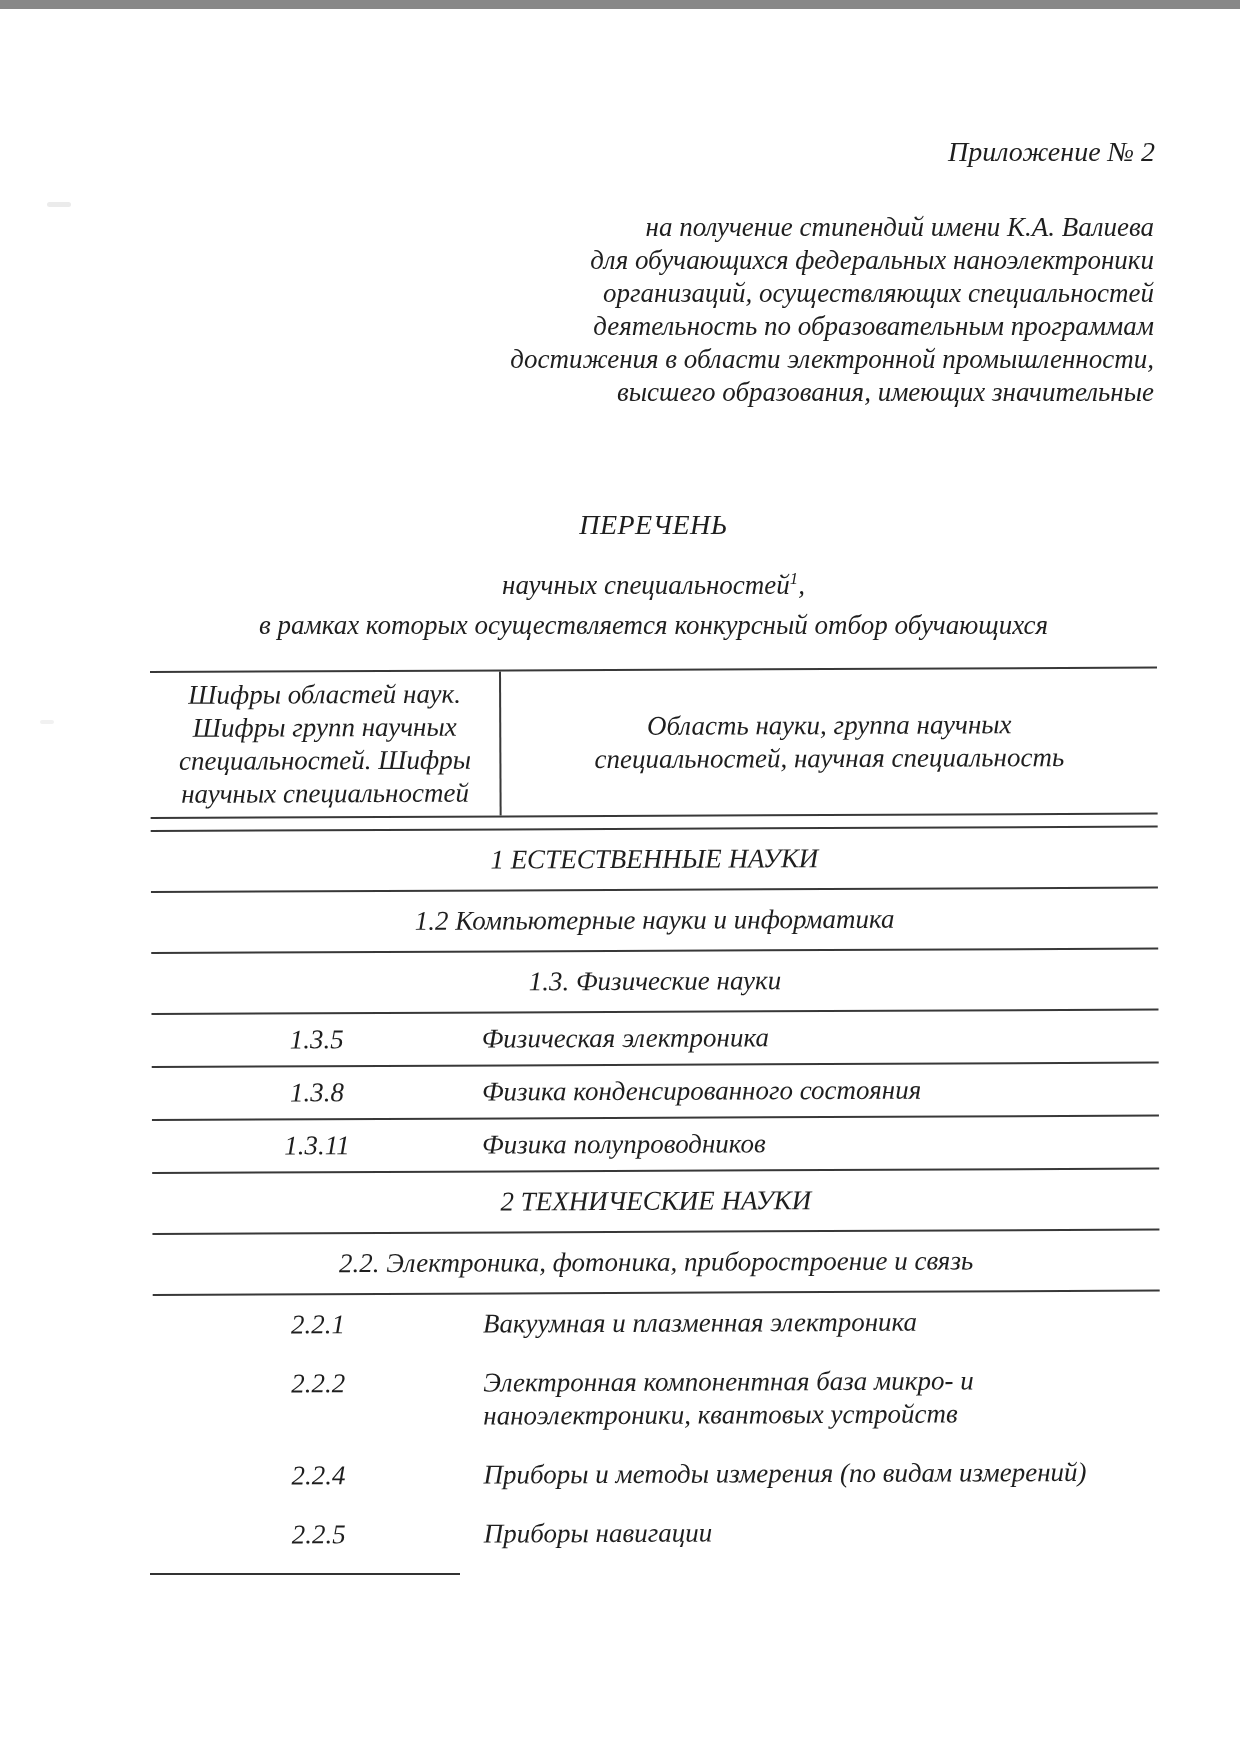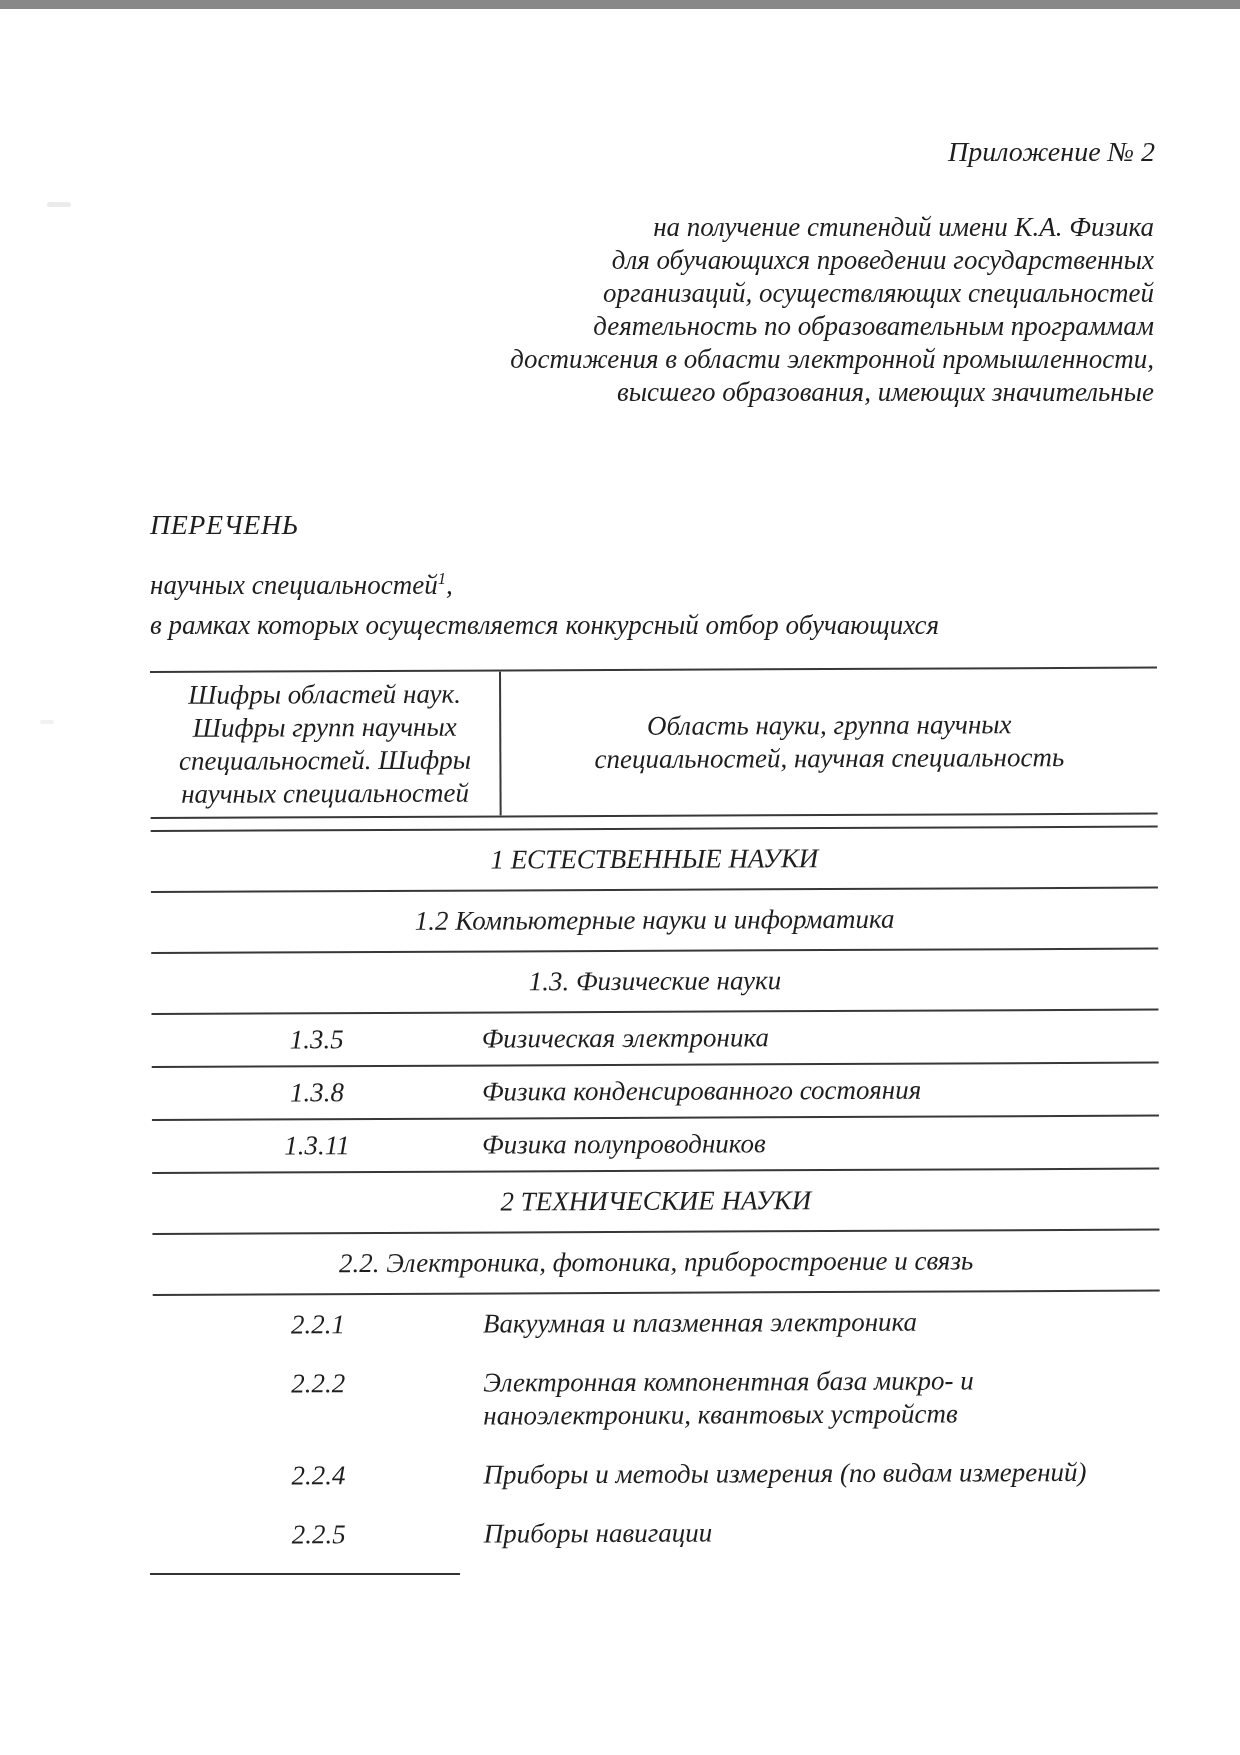--- a/index.html
+++ b/index.html
@@ -15,21 +15,21 @@
   }
   .annex {
     position:absolute; top:126px; right:85px;
     font-size:28px; line-height:34px; white-space:nowrap;
   }
   .addressee {
     position:absolute; top:202px; right:86px;
     text-align:right; font-size:27px; line-height:33px;
   }
   .addressee div { white-space:nowrap; }
-  .centerband { position:absolute; left:150px; width:1007px; text-align:left; }
+  .centerband { position:absolute; left:150px; width:1007px; text-align:center; }
   .list-title { top:500px; font-size:28px; letter-spacing:0.5px; }
   .subtitle1 { top:561px; font-size:27px; }
   .subtitle2 { top:601px; font-size:27px; }
   sup.fn { font-size:0.62em; vertical-align:super; line-height:0; }
 
   
   .doc-table {
     position:absolute; left:150px; top:662px; width:1007px;
     font-size:27px; line-height:33px;
     transform:rotate(-0.25deg); transform-origin:0 0;
@@ -79,22 +79,22 @@
 <body>
 
 <div class="page">
 
   <div class="artifact a1"></div>
   <div class="artifact a2"></div>
 
   <div class="annex">Приложение № 2</div>
 
   <div class="addressee">
-    <div>на получение стипендий имени К.А. Физика</div>
-    <div>для обучающихся проведении государственных</div>
+    <div>на получение стипендий имени К.А. Валиева</div>
+    <div>для обучающихся федеральных наноэлектроники</div>
     <div>организаций, осуществляющих специальностей</div>
     <div>деятельность по образовательным программам</div>
     <div>достижения в области электронной промышленности,</div>
     <div>высшего образования, имеющих значительные</div>
   </div>
 
   <div class="centerband list-title">ПЕРЕЧЕНЬ</div>
 
   <div class="centerband subtitle1"><span>научных специальностей</span><sup class="fn">1</sup><span>,</span></div>
 

